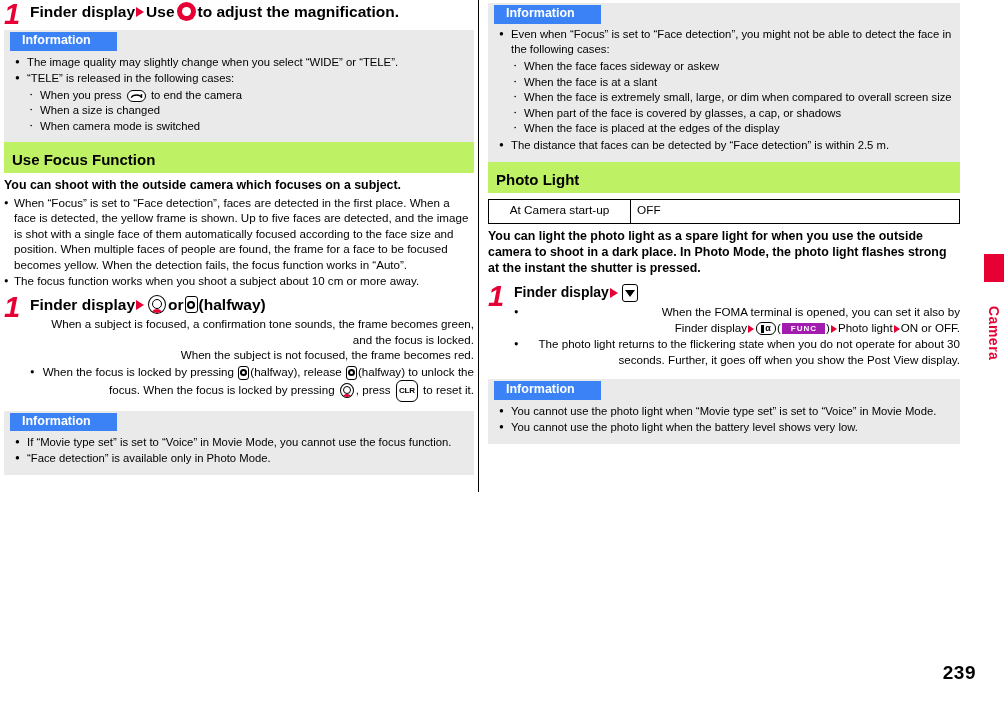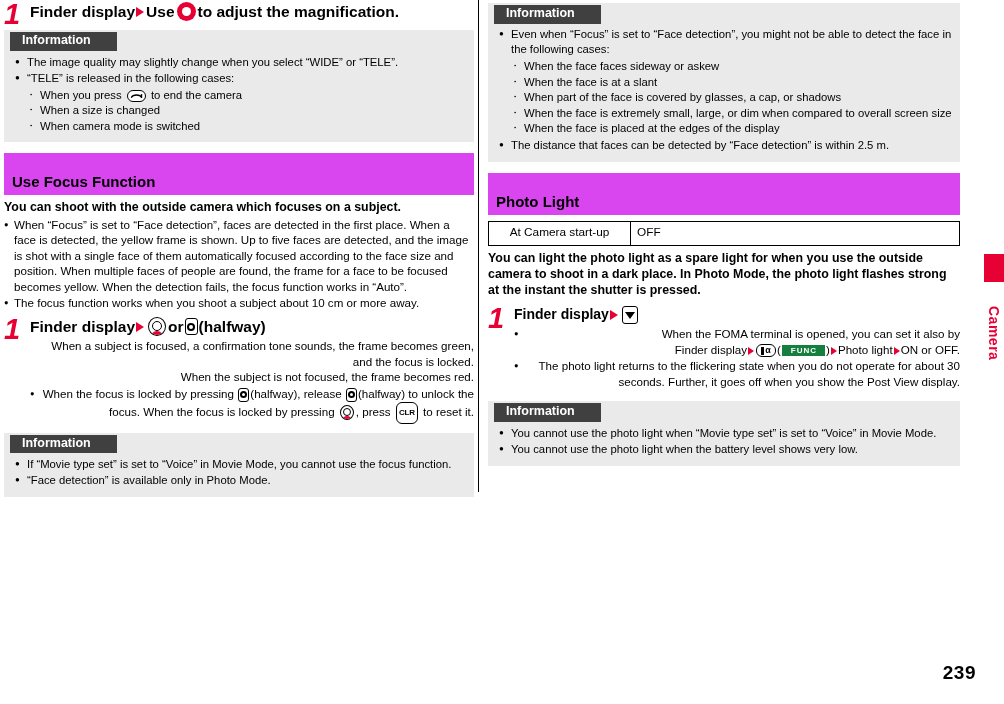--- a/index.html
+++ b/index.html
@@ -235,40 +235,40 @@
   .key-ialpha .ibar {
     display:inline-block;
     width: 3px; height: 8px;
     background: #000;
   }
   .key-ialpha .alpha { font-size: 9px; font-weight: bold; }
 
   
   .func-chip {
     display: inline-block;
-    background: #15803d;
+    background: #a21caf;
     color: #fff;
     font-size: 8px;
     font-weight: bold;
     letter-spacing: 1px;
     padding: 1px 8px 1px 9px;
     margin: 0 1px;
     vertical-align: middle;
     line-height: 1.2;
   }
 
   
   .info {
     background: #eaeaea;
     margin-top: 9px;
     padding: 0 0 7px 0;
   }
   .info-hd {
     display: inline-block;
-    background: #404040;
+    background: #3b82f6;
     color: #fff;
     font-size: 12.5px;
     font-weight: bold;
     padding: 1px 26px 2px 12px;
     margin: 0 0 2px 6px;
     line-height: 1.25;
   }
   .info ul {
     margin: 0;
     padding: 0;
@@ -294,25 +294,24 @@
   }
   .info li.sub::before {
     content: "\30FB";
     left: 16px;
     font-size: 10px;
     line-height: 1.35;
   }
 
   
   .sec-head {
-    background: #d946ef;
+    background: #bef264;
     font-size: 15px;
     font-weight: bold;
-    padding: 20px 0 4px 8px;
-    margin-top: 11px;
+    padding: 9px 0 4px 8px;
     line-height: 1.25;
   }
 
   
   .lead {
     font-size: 12.4px;
     font-weight: bold;
     line-height: 1.3;
     margin-top: 4px;
   }
@@ -476,22 +475,22 @@
   </div>
 
   <div class="col col-right">
 
     <div class="info" style="margin-top:3px;">
       <div class="info-hd">Information</div>
       <ul>
         <li>Even when “Focus” is set to “Face detection”, you might not be able to detect the face in the following cases:</li>
         <li class="sub">When the face faces sideway or askew</li>
         <li class="sub">When the face is at a slant</li>
+        <li class="sub">When the face is extremely small, large, or dim when compared to overall screen size</li>
         <li class="sub">When part of the face is covered by glasses, a cap, or shadows</li>
-        <li class="sub">When the face is extremely small, large, or dim when compared to overall screen size</li>
         <li class="sub">When the face is placed at the edges of the display</li>
         <li>The distance that faces can be detected by “Face detection” is within 2.5 m.</li>
       </ul>
     </div>
 
     <div class="sec-head">Photo Light</div>
 
     <table class="setting">
       <tbody>
         <tr>

